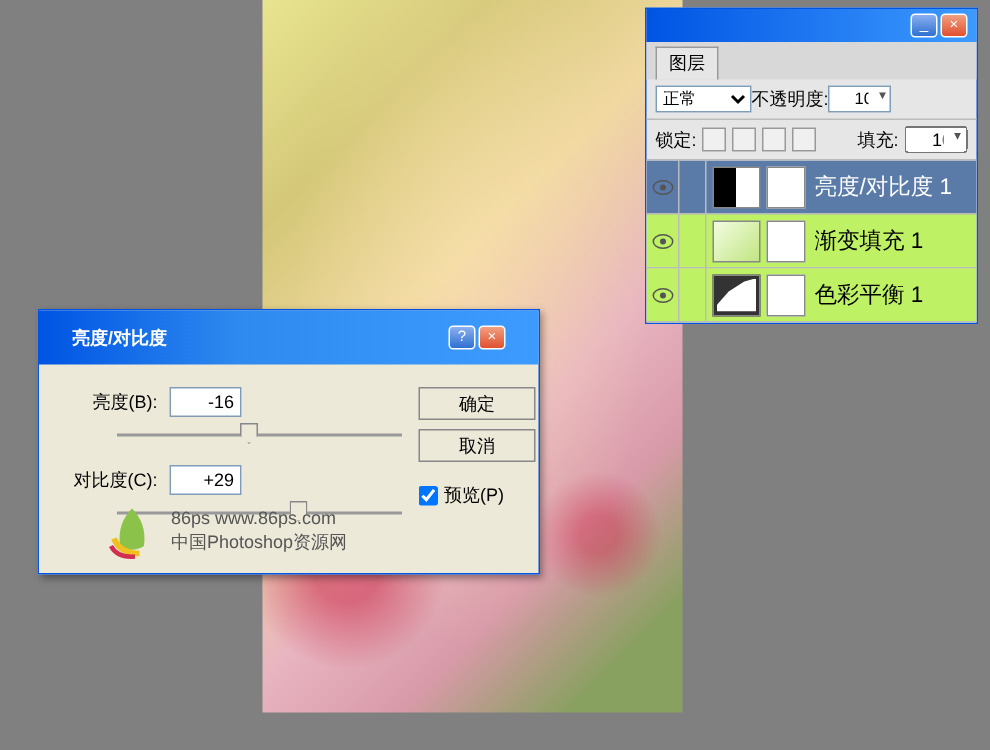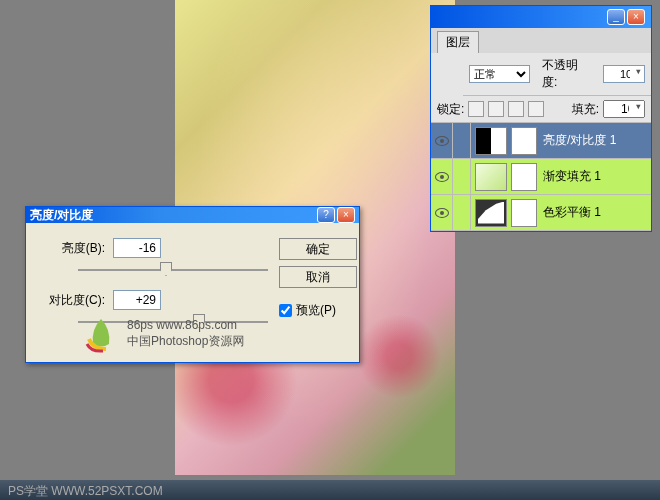--- a/index.html
+++ b/index.html
@@ -4,76 +4,75 @@
 <style>
 * { box-sizing: border-box; margin: 0; padding: 0; font-family: "Microsoft YaHei", SimSun, sans-serif; font-size: 12px; }
 body { width: 660px; height: 500px; background: #9a9a9a; position: relative; overflow: hidden; }
 .canvas-area { position: absolute; left: 0; top: 0; width: 660px; height: 500px; background: #808080; }
 .photo { position: absolute; left: 175px; top: 0; width: 280px; height: 475px; background: linear-gradient(135deg, #e8e590 0%, #d4c878 20%, #f0d8a0 40%, #e8b5c0 60%, #d89aa8 75%, #88a060 90%); overflow: hidden; }
 .photo::after { content: ""; position: absolute; left: 0; top: 0; right: 0; bottom: 0; background: radial-gradient(ellipse at 50% 40%, rgba(255,230,180,0.4) 0%, transparent 60%), radial-gradient(circle at 20% 80%, rgba(200,30,60,0.5) 5%, transparent 15%), radial-gradient(circle at 80% 75%, rgba(200,30,60,0.4) 3%, transparent 10%); }
 .status-bar { position: absolute; left: 0; bottom: 0; width: 660px; height: 20px; background: linear-gradient(#4a5a6a, #2a3a4a); color: #aaa; padding: 3px 8px; }
 
 
 .dialog { position: absolute; background: #ece9d8; border: 1px solid #0054e3; box-shadow: 2px 2px 5px rgba(0,0,0,0.4); }
-.dlg-title { background: linear-gradient(to right, #0054e3 0%, #2e8aef 40%, #3d9bff 100%); color: #fff; padding: 4px 4px; display: flex; align-items: center; justify-content: space-between; height: 16px; }
+.dlg-title { background: linear-gradient(to right, #0054e3 0%, #2e8aef 40%, #3d9bff 100%); color: #fff; padding: 4px 22px; display: flex; align-items: center; justify-content: space-between; height: 36px; }
 .dlg-title-text { font-weight: bold; }
 .win-btns { display: flex; gap: 2px; }
 .win-btn { width: 18px; height: 16px; background: linear-gradient(#f0a080, #e05030); border: 1px solid #fff; border-radius: 3px; color: #fff; font-size: 10px; text-align: center; line-height: 13px; cursor: pointer; }
 .win-btn.blue { background: linear-gradient(#8ab0f0, #3070d0); }
 
 .bc-dialog { left: 25px; top: 206px; width: 335px; }
 .bc-body { padding: 15px 12px 20px 12px; position: relative; }
 .bc-row { display: flex; align-items: center; margin-bottom: 4px; }
 .bc-label { width: 75px; text-align: right; padding-right: 8px; }
 .bc-input { width: 48px; height: 20px; border: 1px solid #7f9db9; background: #fff; text-align: right; padding: 2px 4px; }
 .bc-slider { width: 190px; height: 16px; position: relative; margin-left: 40px; margin-bottom: 12px; margin-top: 2px; }
 .bc-track { position: absolute; left: 0; right: 0; top: 7px; height: 2px; background: #999; }
 .bc-thumb { position: absolute; top: 0; width: 12px; height: 14px; background: #ece9d8; border: 1px solid #888; clip-path: polygon(0 0, 100% 0, 100% 60%, 50% 100%, 0 60%); }
 .bc-buttons { position: absolute; right: 12px; top: 15px; width: 68px; }
 .bc-btn { width: 78px; height: 22px; background: #ece9d8; border: 1px solid #888; margin-bottom: 6px; cursor: pointer; }
 .bc-cb { display: flex; align-items: center; gap: 4px; margin-top: 8px; }
 .bc-cb input { width: 13px; height: 13px; }
-.watermark { position: absolute; left: 55px; bottom: 8px; display: flex; align-items: center; gap: 6px; }
+.watermark { position: absolute; left: 42px; bottom: 8px; display: flex; align-items: center; gap: 6px; }
 .wm-logo { width: 40px; height: 40px; }
 .wm-text { font-size: 11px; color: #555; line-height: 1.3; }
 
 
 .layers { position: absolute; left: 430px; top: 5px; width: 222px; background: #e6e6e6; border: 1px solid #0054e3; }
 .layers-title { background: linear-gradient(to right, #0054e3 0%, #3d9bff 100%); color: #fff; padding: 3px 6px; display: flex; justify-content: space-between; align-items: center; height: 22px; }
 .layers-tabs { background: #d8d8d8; padding: 3px 6px 0 6px; }
 .tab { display: inline-block; background: #e6e6e6; padding: 2px 8px; border: 1px solid #999; border-bottom: none; }
-.layers-controls { padding: 4px 6px; display: flex; align-items: center; gap: 12px; border-bottom: 1px solid #bbb; margin-left: 32px; }
+.layers-controls { padding: 4px 6px; display: flex; align-items: center; gap: 0; border-bottom: 1px solid #bbb; }
 .layers-controls select, .layers-controls input { border: 1px solid #7f9db9; background: #fff; height: 18px; font-size: 11px; }
 .blend-select { width: 64px; }
 .opacity-input { width: 42px; text-align: right; padding-right: 14px; position: relative; padding-left: 16px; }
 .layers-lock { padding: 4px 6px; display: flex; align-items: center; gap: 4px; border-bottom: 1px solid #bbb; font-size: 11px; }
 .lock-icon { width: 16px; height: 16px; border: 1px solid #999; background: #f0f0f0; }
 .layer-list { background: #cfcfcf; max-height: 130px; overflow-y: auto; }
 .layer-row { display: flex; align-items: center; background: #bef264; border-bottom: 1px solid #bbb; height: 36px; }
 .layer-row.selected { background: #5a7aa8; color: #fff; }
 .vis-col { width: 22px; height: 36px; border-right: 1px solid #bbb; display: flex; align-items: center; justify-content: center; }
 .eye { width: 14px; height: 10px; border: 1px solid #555; border-radius: 50%; position: relative; }
 .eye::after { content: ""; position: absolute; left: 4px; top: 2px; width: 4px; height: 4px; background: #555; border-radius: 50%; }
 .link-col { width: 18px; height: 36px; border-right: 1px solid #bbb; }
 .thumb { width: 32px; height: 28px; background: #fff; border: 1px solid #888; margin: 0 4px; position: relative; }
 .thumb.adj { background: linear-gradient(to right, #000 0%, #000 50%, #fff 50%, #fff 100%); }
 .thumb.grad { background: linear-gradient(135deg, rgba(255,255,255,0.8), rgba(200,200,200,0.3)); }
 .thumb.curve::after { content: ""; position: absolute; left: 2px; top: 2px; right: 2px; bottom: 2px; background: #fff; clip-path: polygon(0 100%, 0 80%, 30% 40%, 70% 10%, 100% 0, 100% 100%); }
 .thumb.curve { background: #333; }
 .mask { width: 26px; height: 28px; background: #fff; border: 1px solid #888; }
-.layer-name { flex: 1; padding-left: 6px; font-size: 12px; }
+.layer-name { flex: 1; padding-left: 6px; font-size: 15px; }
 .percent-wrap { position: relative; }
 .percent-wrap::after { content: "▸"; position: absolute; right: 3px; top: 2px; font-size: 9px; color: #555; transform: rotate(90deg); }
 </style>
 </head>
 <body>
 
 <div class="canvas-area">
   <div class="photo"></div>
-  <div class="status-bar">PS学堂 WWW.52PSXT.COM</div>
 </div>
 
 <div class="dialog bc-dialog">
   <div class="dlg-title">
     <span class="dlg-title-text">亮度/对比度</span>
     <div class="win-btns">
       <div class="win-btn blue">?</div>
       <div class="win-btn">×</div>
     </div>
   </div>

